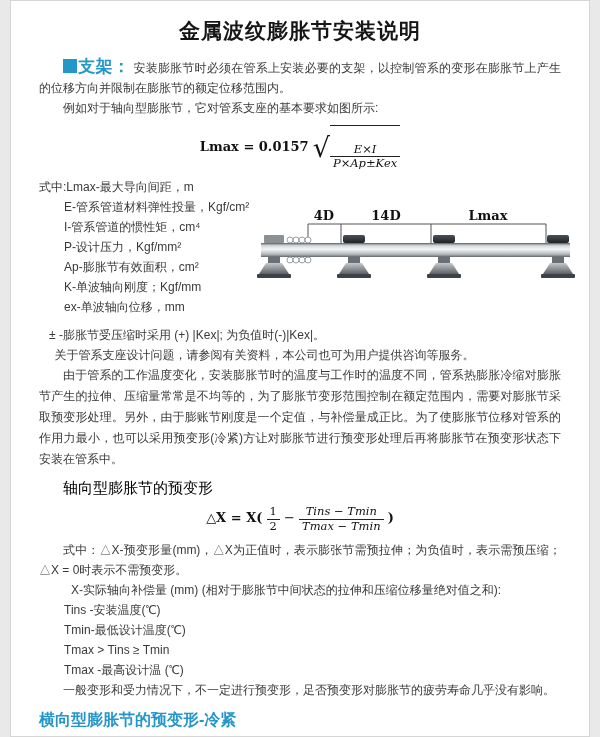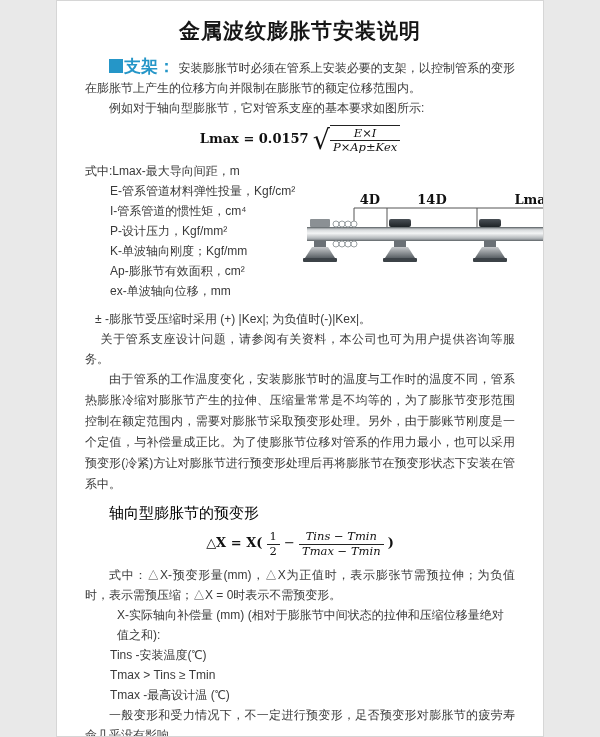--- a/index.html
+++ b/index.html
@@ -1,17 +1,17 @@
 <!DOCTYPE html>
 <html><head>
 <meta charset="utf-8">
 <style>
   html,body{margin:0;padding:0;background:#e9e9e9;}
   .doc{
-    width:488px;height:737px;box-sizing:border-box;margin:0 auto;
+    width:580px;height:737px;box-sizing:border-box;margin:0 auto;
     background:#fff;border:1px solid #d6d6d6;
     padding:8px 28px 0 28px;overflow:hidden;position:relative;
     font-family:"Liberation Sans",sans-serif;color:#3a3a3a;
   }
   .title{
     text-align:center;font-size:21px;font-weight:bold;color:#161616;
     margin:8px 0 12px 0;letter-spacing:1px;
   }
   .para{font-size:12px;line-height:20px;text-align:justify;}
   .indent2{text-indent:2em;}
@@ -24,21 +24,21 @@
   .formula{
     text-align:center;font-family:"DejaVu Serif",serif;color:#111;
     margin:7px 0;font-size:13px;
   }
   .f-bold{font-weight:bold;}
   .frac{display:inline-block;vertical-align:middle;text-align:center;font-size:11.5px;line-height:1.15;}
   .frac .fnum{display:block;border-bottom:1px solid #222;padding:0 3px;}
   .frac .fden{display:block;padding:0 3px;}
   .ital{font-style:italic;}
   .sqrt{font-size:27px;font-weight:400;vertical-align:middle;line-height:1;}
-  .sqrt-body{display:inline-block;border-top:1px solid #222;vertical-align:middle;padding-top:1px;}
+  .sqrt-body{display:inline-block;border-top:1px solid #222;vertical-align:middle;padding-top:17px;}
   .defs-wrap{position:relative;height:148px;margin-top:2px;}
   .def-line{font-size:12px;line-height:20px;white-space:nowrap;}
   .def-line.sub{margin-left:25px;}
   .pm-line{font-size:12px;line-height:20px;margin-left:10px;}
   .ml25{margin-left:32px;}
   .t-line{font-size:12px;line-height:20px;margin-left:25px;}
   .diagram{position:absolute;left:215px;top:30px;width:354px;height:100px;}
 </style>
 </head>
 <body>
@@ -57,22 +57,22 @@
   <div class="formula">
     <span class="f-bold">Lmax = 0.0157</span>
     <span class="sqrt">√</span><span class="sqrt-body"><span class="frac ital"><span class="fnum">E×I</span><span class="fden">P×Ap±Kex</span></span></span>
   </div>
 
   <div class="defs-wrap">
     <div class="def-line">式中:Lmax-最大导向间距，m</div>
     <div class="def-line sub">E-管系管道材料弹性投量，Kgf/cm²</div>
     <div class="def-line sub">I-管系管道的惯性矩，cm⁴</div>
     <div class="def-line sub">P-设计压力，Kgf/mm²</div>
+    <div class="def-line sub">Ap-膨胀节有效面积，cm²</div>
     <div class="def-line sub">K-单波轴向刚度；Kgf/mm</div>
-    <div class="def-line sub">Ap-膨胀节有效面积，cm²</div>
     <div class="def-line sub">ex-单波轴向位移，mm</div>
 
     <svg class="diagram" viewBox="0 0 354 100" xmlns="http://www.w3.org/2000/svg">
       <defs>
         <linearGradient id="pipeG" x1="0" y1="0" x2="0" y2="1">
           <stop offset="0" stop-color="#8f9497"></stop>
             <stop offset="0.22" stop-color="#d9dcde"></stop>
           <stop offset="0.45" stop-color="#f3f4f5"></stop>
             <stop offset="0.75" stop-color="#bdc1c4"></stop>
           <stop offset="1" stop-color="#84898d"></stop>
@@ -156,19 +156,20 @@
     <span class="f-bold">△X = X(</span>
     <span class="frac"><span class="fnum">1</span><span class="fden">2</span></span>
     <span>−</span>
     <span class="frac ital"><span class="fnum">Tins − Tmin</span><span class="fden">Tmax − Tmin</span></span>
     <span class="f-bold">)</span>
   </div>
 
   <div class="para indent2">式中：△X-预变形量(mm)，△X为正值时，表示膨张节需预拉伸；为负值时，表示需预压缩；△X = 0时表示不需预变形。</div>
   <div class="para ml25" style="text-align:left;">X-实际轴向补偿量 (mm) (相对于膨胀节中间状态的拉伸和压缩位移量绝对值之和):</div>
   <div class="t-line">Tins -安装温度(℃)</div>
+  <div class="t-line">Tmin-最低设计温度(℃)</div>
   <div class="t-line">Tmax &gt; Tins ≥ Tmin</div>
   <div class="t-line">Tmax -最高设计温 (℃)</div>
   <div class="para indent2">一般变形和受力情况下，不一定进行预变形，足否预变形对膨胀节的疲劳寿命几乎没有影响。</div>
 
   <div class="sub-hdr-lat">横向型膨胀节的预变形-冷紧</div>
 
 </div>
 
 </body></html>

